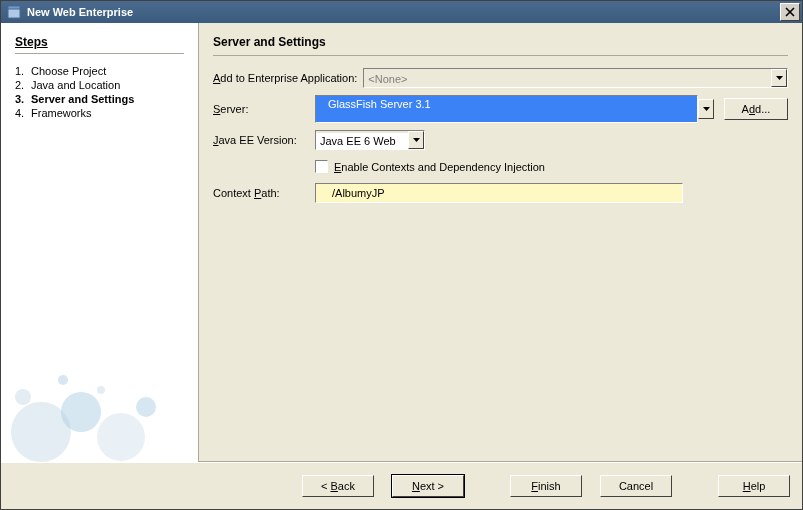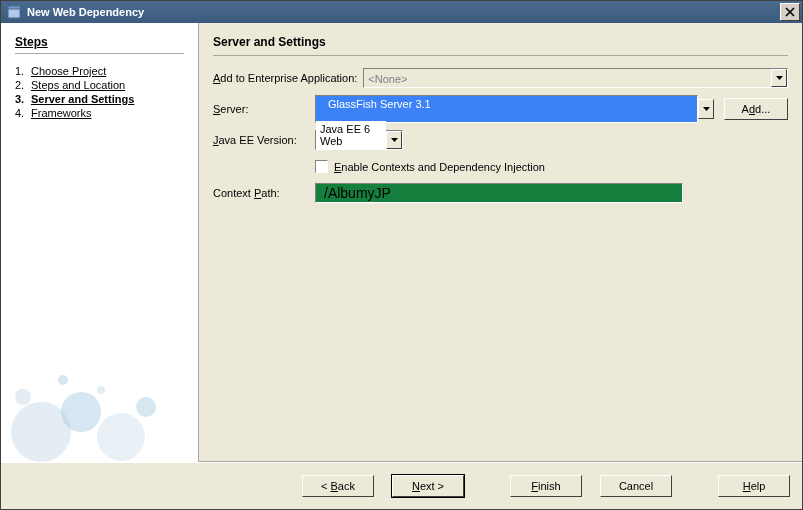--- a/index.html
+++ b/index.html
@@ -62,21 +62,20 @@
 .sidebar .rule {
   border-top: 1px solid #aca899;
   margin: 2px 14px 10px 0;
 }
 .sidebar ol {
   margin: 0; padding: 0 0 0 0;
   list-style: none;
 }
 .sidebar ol li {
   padding: 1px 0;
-  text-decoration: underline;
 }
 .sidebar ol li .num { display:inline-block; width:16px; }
 .sidebar ol li.current { font-weight: bold; }
 .sidebar .deco {
   position: absolute;
   left: 0; bottom: 0;
   width: 198px; height: 120px;
   pointer-events: none;
 }
 .mainpane {
@@ -167,24 +166,24 @@
   border-left-color:#808080;
   background:#fff;
   display:inline-block;
   margin-right:6px;
   vertical-align:middle;
 }
 .text3d {
   border:1px solid #fff;
   border-top-color:#808080;
   border-left-color:#808080;
-  background:#15803d;
+  background:#fef9c3;
   height:20px;
-  padding:2px 8px;
-  font-family:inherit; font-size:14px;
+  padding:2px 16px;
+  font-family:inherit; font-size:11px;
 }
 .footer {
   border-top:1px solid #fff;
   box-shadow:0 -1px 0 #aca899;
   padding:12px 12px 12px 0;
   display:flex;
   justify-content:flex-end;
   gap:18px;
 }
 .footer .btn3d { min-width:72px; }
@@ -197,35 +196,35 @@
 <body>
 
 <div class="window">
   <div class="titlebar">
     <span class="t-icon">
       <svg width="14" height="14" viewBox="0 0 14 14">
         <rect x="1" y="3" width="12" height="10" fill="#afc8e8" stroke="#4a6a8e"></rect>
         <rect x="1" y="1" width="12" height="3" fill="#6e9bd0" stroke="#4a6a8e"></rect>
       </svg>
     </span>
-    <span class="t-title">New Web Dependency</span>
+    <span class="t-title">New Web Enterprise</span>
     <div class="close-btn">
       <svg width="10" height="10" viewBox="0 0 10 10">
         <path d="M1 1 L9 9 M9 1 L1 9" stroke="#000" stroke-width="1.6"></path>
       </svg>
     </div>
   </div>
 
   <div class="body">
     <div class="sidebar">
       <h3>Steps</h3>
       <div class="rule"></div>
       <ol>
         <li><span class="num">1.</span><span>Choose Project</span></li>
-        <li><span class="num">2.</span><span>Steps and Location</span></li>
+        <li><span class="num">2.</span><span>Java and Location</span></li>
         <li class="current"><span class="num">3.</span><span>Server and Settings</span></li>
         <li><span class="num">4.</span><span>Frameworks</span></li>
       </ol>
       <svg class="deco" viewBox="0 0 198 120">
         <circle cx="40" cy="90" r="30" fill="#c8dbe8" opacity="0.5"></circle>
         <circle cx="80" cy="70" r="20" fill="#aecfe4" opacity="0.5"></circle>
         <circle cx="120" cy="95" r="24" fill="#c8dbe8" opacity="0.4"></circle>
         <circle cx="145" cy="65" r="10" fill="#aecfe4" opacity="0.5"></circle>
         <circle cx="22" cy="55" r="8" fill="#c8dbe8" opacity="0.5"></circle>
         <circle cx="62" cy="38" r="5" fill="#aecfe4" opacity="0.5"></circle>
@@ -259,21 +258,21 @@
               </svg>
           </div>
         </div>
         <button class="btn3d" style="margin-left:10px; min-width:64px;">
             <span>A<span style="text-decoration:underline;">d</span>d...</span>
           </button>
       </div>
 
       <div class="form-row">
         <span class="label label-col"><span style="text-decoration:underline;">J</span>ava EE Version:</span>
-        <div class="select3d" style="width:88px;">
+        <div class="select3d" style="width:110px;">
           <div class="sel-text" style="background:#fff;">Java EE 6 Web</div>
           <div class="sel-btn">
             <svg width="7" height="4" viewBox="0 0 7 4">
                 <path d="M0 0 L7 0 L3.5 4 Z" fill="#000"></path>
               </svg>
           </div>
         </div>
       </div>
 
       <div class="form-row">

